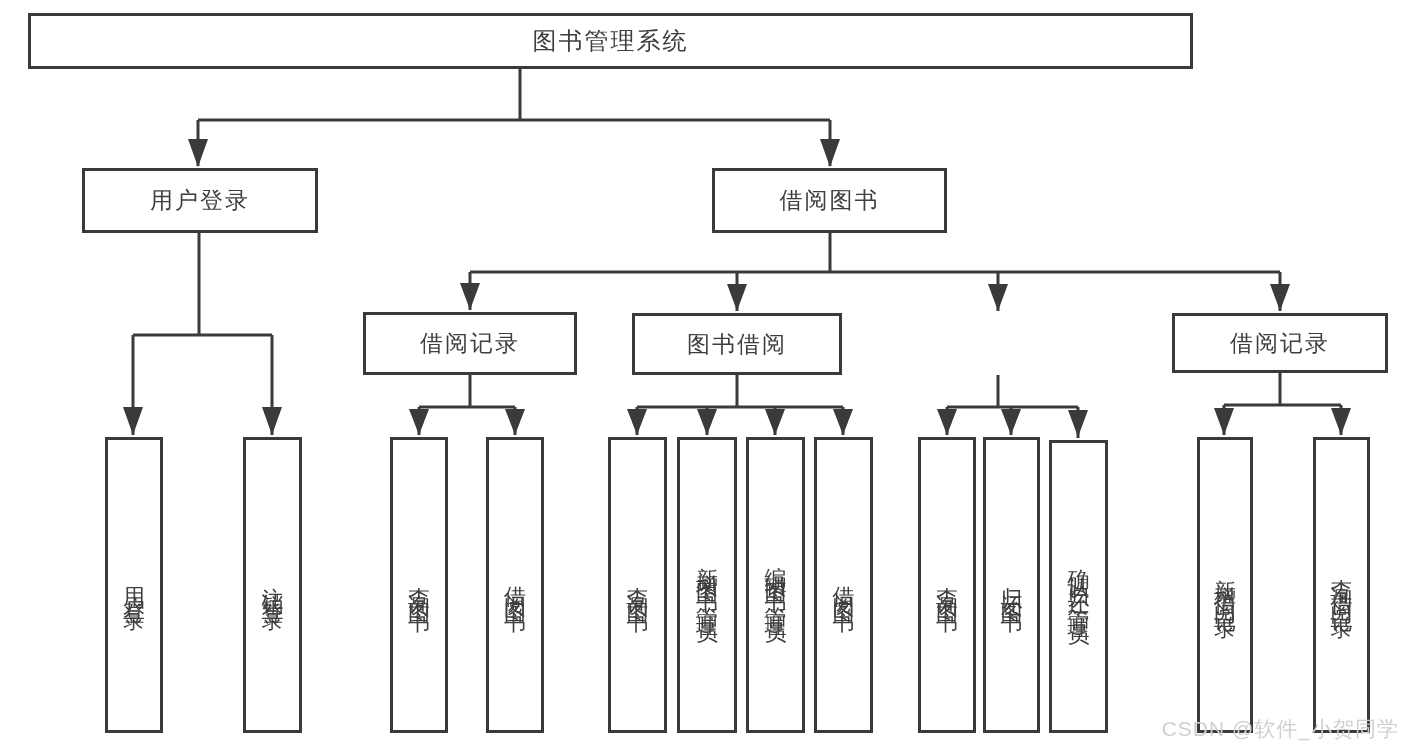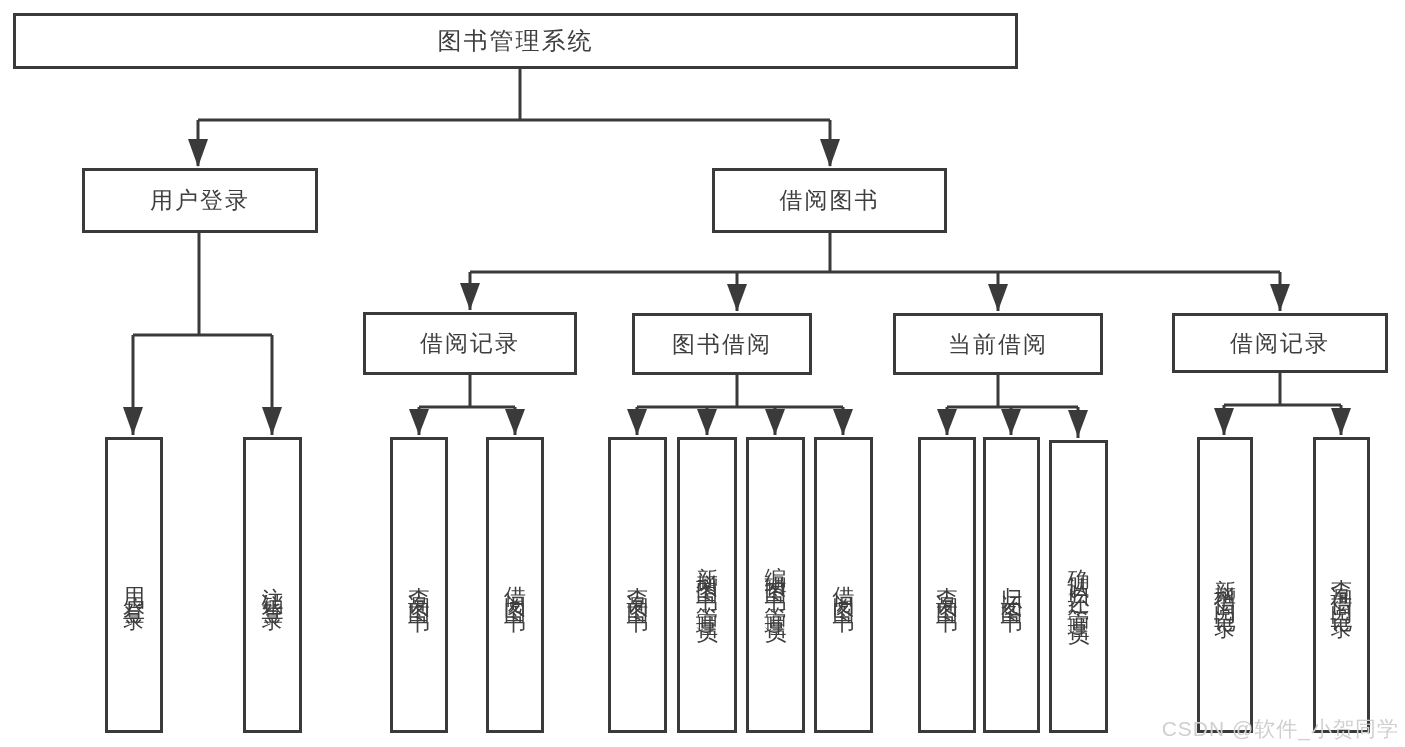--- a/index.html
+++ b/index.html
@@ -95,39 +95,36 @@
       <polygon points="1001,409 1021,409 1011,435"></polygon>
       <polygon points="1068,410 1088,410 1078,437"></polygon>
     </g>
     <g>
       <path d="M1280 373 V405 M1224 405 H1341 M1224 405 V435 M1341 405 V435"></path>
       <polygon points="1214,408 1234,408 1224,435"></polygon>
       <polygon points="1331,408 1351,408 1341,435"></polygon>
     </g>
   </svg>
 
-  <div class="box" style="left:13px;top:13px;width:1005px;height:56px">
+  <div class="box" style="left:28px;top:13px;width:1165px;height:56px">
     <span class="lbl big">图书管理系统</span>
   </div>
 
   <div class="box" style="left:82px;top:168px;width:236px;height:65px">
     <span class="lbl">用户登录</span>
   </div>
   <div class="box" style="left:712px;top:168px;width:235px;height:65px">
     <span class="lbl">借阅图书</span>
   </div>
 
   <div class="box" style="left:363px;top:312px;width:214px;height:63px">
     <span class="lbl">借阅记录</span>
   </div>
-  <div class="box" style="left:632px;top:313px;width:180px;height:62px">
+  <div class="box" style="left:632px;top:313px;width:210px;height:62px">
     <span class="lbl">图书借阅</span>
-  </div>
-  <div class="box" style="left:893px;top:313px;width:210px;height:62px">
-    <span class="lbl">当前借阅</span>
   </div>
   <div class="box" style="left:1172px;top:313px;width:216px;height:60px">
     <span class="lbl">借阅记录</span>
   </div>
 
   <div class="box" style="left:105px;top:437px;width:58px;height:296px">
     <span class="vlbl">用户登录</span>
   </div>
   <div class="box" style="left:243px;top:437px;width:59px;height:296px">
     <span class="vlbl">注销登录</span>

